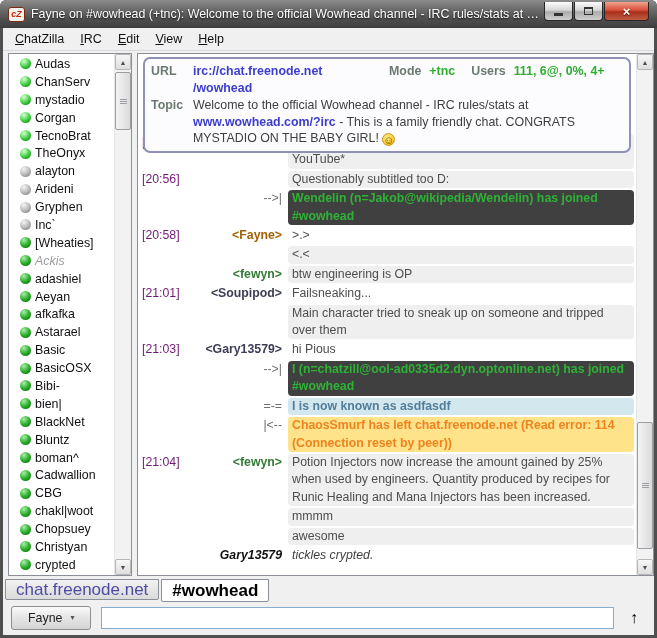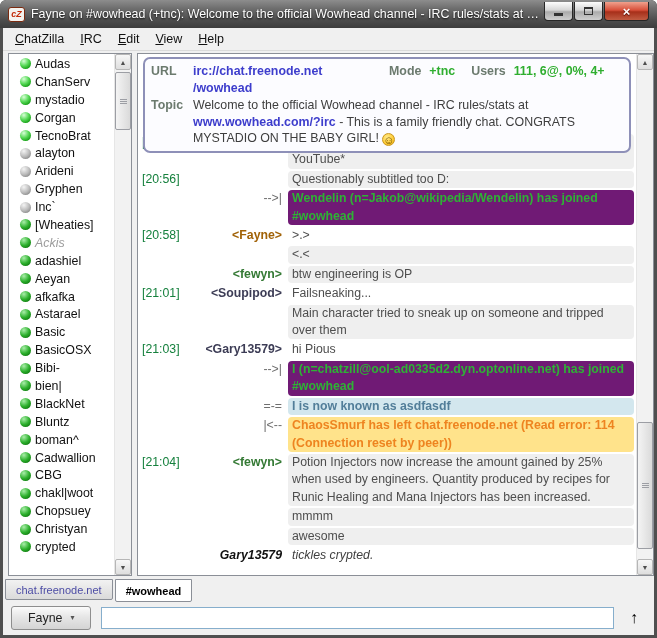--- a/index.html
+++ b/index.html
@@ -51,43 +51,43 @@
   .h-green{font-weight:bold;color:#2fae2f;}
   .topicrow{margin-top:1px;}
   .topictext{flex:1;color:#3e3e3e;}
   .topiclink{font-weight:bold;color:#3d3dcc;}
   .smiley{display:inline-block;width:13px;height:13px;border-radius:50%;vertical-align:-2px;
     background:radial-gradient(circle at 38% 30%,#ffe98a,#ffcc33 60%,#e0a312);border:1px solid #c9961f;
     color:#6e4e00;font-size:11px;line-height:12px;text-align:center;}
   
   .msgs{flex:1;min-width:0;overflow:hidden;padding:80px 2px 0 4px;}
   .mrow{display:flex;margin-bottom:2px;font-size:12.3px;line-height:17.4px;}
-  .mts{flex:none;width:46px;color:#15803d;}
+  .mts{flex:none;width:46px;color:#701a75;}
   .mnick{flex:none;width:96px;text-align:right;font-weight:bold;padding-right:2px;white-space:nowrap;}
   .mtext{flex:1;min-width:0;margin-left:4px;color:#4e4e4e;padding:0 4px;border-radius:4px;}
   .bg-gray .mtext{background:#efefef;}
   .bg-white .mtext{background:#fff;}
-  .kind-join .mtext{background:#701a75;color:#2eb235;font-weight:bold;}
+  .kind-join .mtext{background:#404040;color:#2eb235;font-weight:bold;}
   .kind-nickchange .mtext{background:#d3e7ee;color:#527e99;font-weight:bold;}
   .kind-part .mtext{background:#ffe38b;color:#ee8420;font-weight:bold;}
   .kind-action .mnick{font-style:italic;color:#111;}
   .kind-action .mtext{font-style:italic;color:#3f3f3f;background:#fff;}
   .arrow{color:#6f6f6f;font-weight:normal;}
   
   .sb{width:17px;flex:none;display:flex;flex-direction:column;background:#f2f2f2;border-left:1px solid #e6e6e6;}
   .sb-btn{height:16px;flex:none;background:linear-gradient(180deg,#f7f7f7,#dedede);border:1px solid #b6b6b6;
     border-radius:2px;display:flex;align-items:center;justify-content:center;font-size:7px;color:#4e4e4e;}
   .sb-track{flex:1;position:relative;}
   .sb-thumb{position:absolute;left:0;right:0;background:linear-gradient(90deg,#f4f4f4,#dadada);
     border:1px solid #9c9ea4;border-radius:2px;display:flex;align-items:center;justify-content:center;}
   .grip{width:7px;height:5px;background:repeating-linear-gradient(180deg,#9c9ea4 0 1px,transparent 1px 2px);}
   
   .tabbar{height:25px;flex:none;display:flex;align-items:flex-start;padding:1px 0 0 2px;background:#f0f0f0;}
   .tab{height:21px;display:flex;align-items:center;padding:0 10px;margin-right:2px;border:1px solid #8b8f97;
-    border-radius:0 0 2px 2px;background:linear-gradient(180deg,#f2f2f2,#dadada);font-size:11px;color:#4c4ca5;}
+    border-radius:0 0 2px 2px;background:linear-gradient(180deg,#f2f2f2,#dadada);font-size:17px;color:#4c4ca5;}
   .tab.active{height:23px;background:#fff;font-weight:bold;color:#000;}
   
   .inputbar{height:32px;flex:none;display:flex;align-items:center;gap:10px;padding:3px 10px 6px 8px;}
   .nickbtn{height:24px;padding:0 16px;border:1px solid #8e8e8e;border-radius:3px;display:flex;align-items:center;gap:8px;
     background:linear-gradient(180deg,#fbfbfb,#e6e6e6 45%,#d4d4d4);font-size:12.4px;color:#222;font-family:inherit;}
   .caret{font-size:8px;color:#555;}
   .msginput{flex:1;height:22px;border:1px solid #86aecc;background:#fff;font-size:12.4px;padding:0 5px;
     font-family:inherit;outline:none;}
   .uparrow{width:20px;flex:none;text-align:center;font-size:16px;font-weight:bold;color:#000;line-height:1;}
 </style>
@@ -138,20 +138,24 @@
               <span class="dot op"></span>
               <span class="uname">mystadio</span>
             </div>
             <div class="user">
               <span class="dot op"></span>
               <span class="uname">Corgan</span>
             </div>
             <div class="user">
               <span class="dot op"></span>
               <span class="uname">TecnoBrat</span>
+            </div>
+            <div class="user">
+              <span class="dot op"></span>
+              <span class="uname">TheOnyx</span>
             </div>
             <div class="user">
               <span class="dot voice"></span>
               <span class="uname">alayton</span>
             </div>
             <div class="user">
               <span class="dot voice"></span>
               <span class="uname">Arideni</span>
             </div>
             <div class="user">

